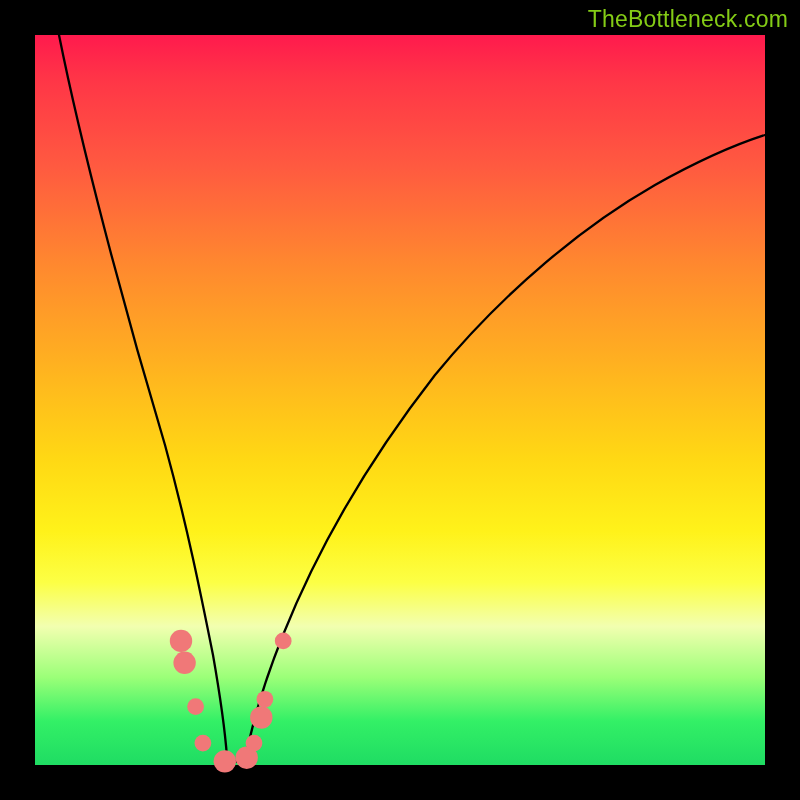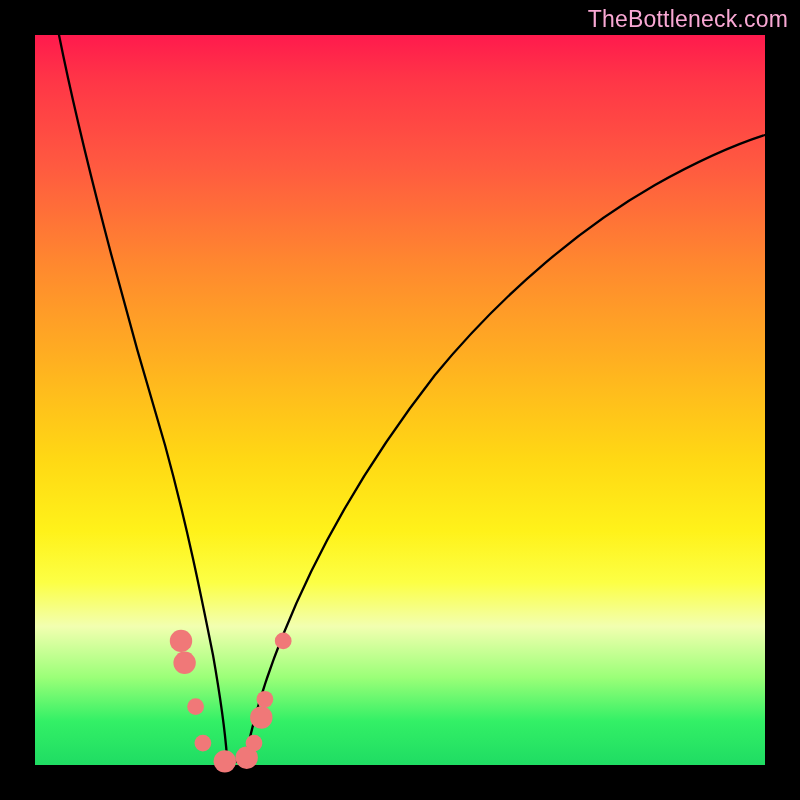--- a/index.html
+++ b/index.html
@@ -38,21 +38,21 @@
       #f2ffb0 81%,
       #9bff78 88%,
       #33f066 94%,
       #1fdc63 100%
     );
   }
   .watermark {
     position: absolute;
     top: 6px;
     right: 12px;
-    color: #f9a8d4;
+    color: #84cc16;
     font-size: 23px;
     font-weight: 500;
     letter-spacing: 0.2px;
     user-select: none;
   }
   svg.curve {
     position: absolute;
     left: 0;
     top: 0;
     width: 730px;

